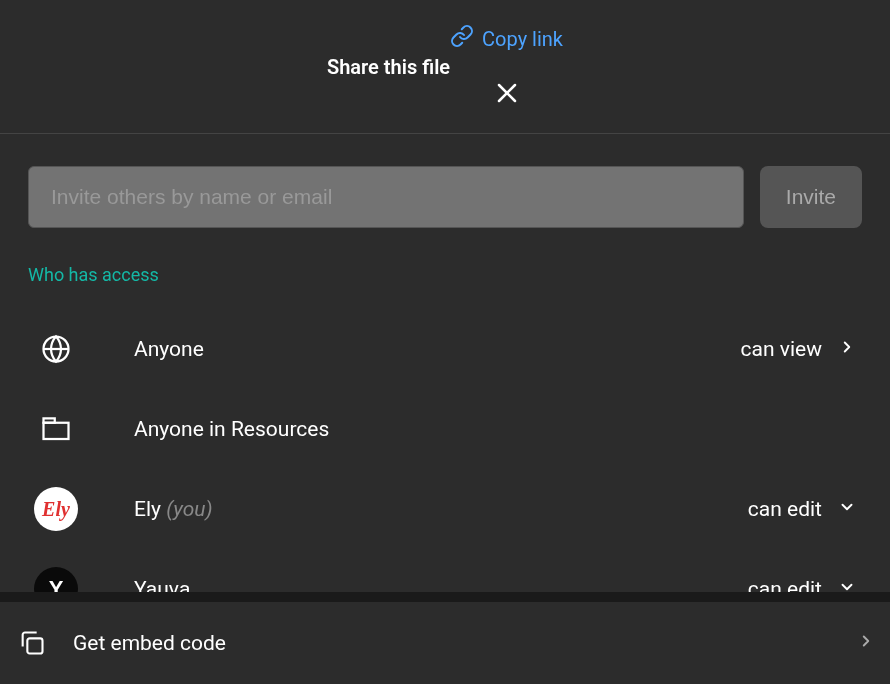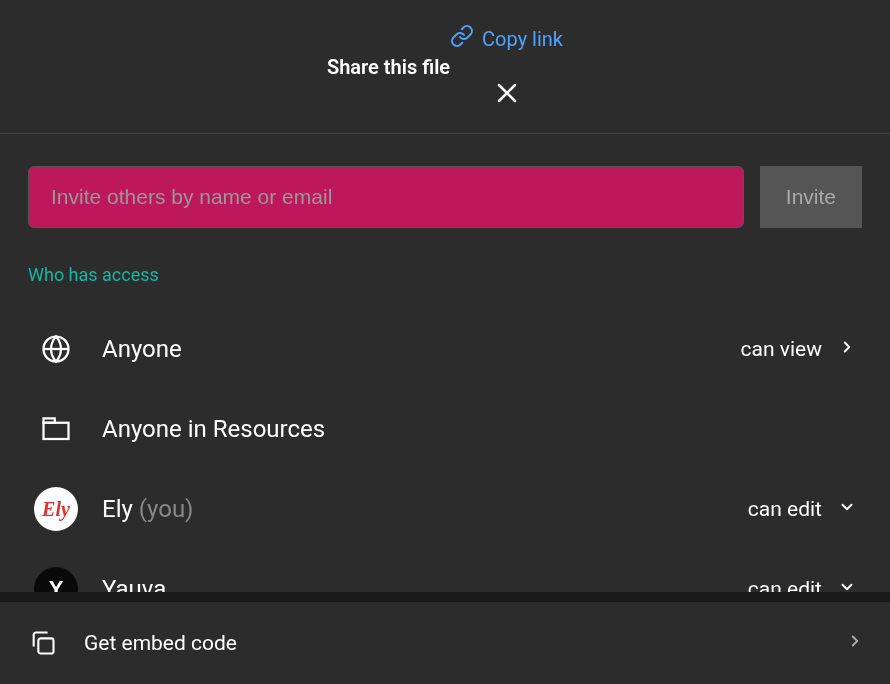--- a/index.html
+++ b/index.html
@@ -58,35 +58,35 @@
     .content {
       padding: 32px 28px 0 28px;
     }
     .invite-row {
       display: flex;
       gap: 16px;
       margin-bottom: 36px;
     }
     .invite-input {
       flex: 1;
-      background: #be185d;
+      background: #737373;
       border: 1px solid #555;
       border-radius: 6px;
       padding: 18px 22px;
       font-size: 21px;
       color: #ffffff;
       outline: none;
     }
     .invite-input::placeholder {
       color: #999;
     }
     .invite-button {
       background: #555555;
       border: none;
-      border-radius: 0;
+      border-radius: 8px;
       padding: 18px 26px;
       font-size: 21px;
       color: #aaaaaa;
       cursor: pointer;
     }
     .section-label {
       font-size: 18px;
       color: #14b8a6;
       margin-bottom: 24px;
     }
@@ -131,45 +131,47 @@
     }
     .avatar-yauva {
       background: #0a0a0a;
       color: #ffffff;
       font-family: sans-serif;
       font-weight: 900;
       font-size: 22px;
     }
     .access-label {
       flex: 1;
-      font-size: 24px;
-      color: #ffffff;
+      font-size: 21px;
+      color: #ffffff;
+      margin-left: 32px;
     }
     .you-label {
       color: #888888;
+      font-style: italic;
     }
     .access-right {
       display: flex;
       align-items: center;
       gap: 16px;
       font-size: 21px;
       color: #ffffff;
       cursor: pointer;
     }
     .chevron svg {
       width: 18px;
       height: 18px;
     }
     .footer {
       position: absolute;
       bottom: 0;
       left: 0;
       right: 0;
       border-top: 10px solid #1a1a1a;
-      padding: 24px 26px;
+      padding: 24px 15px;
       display: flex;
       align-items: center;
       gap: 24px;
       cursor: pointer;
       background: #2c2c2c;
     }
     .footer-icon {
       width: 34px;
       height: 34px;
       display: flex;

